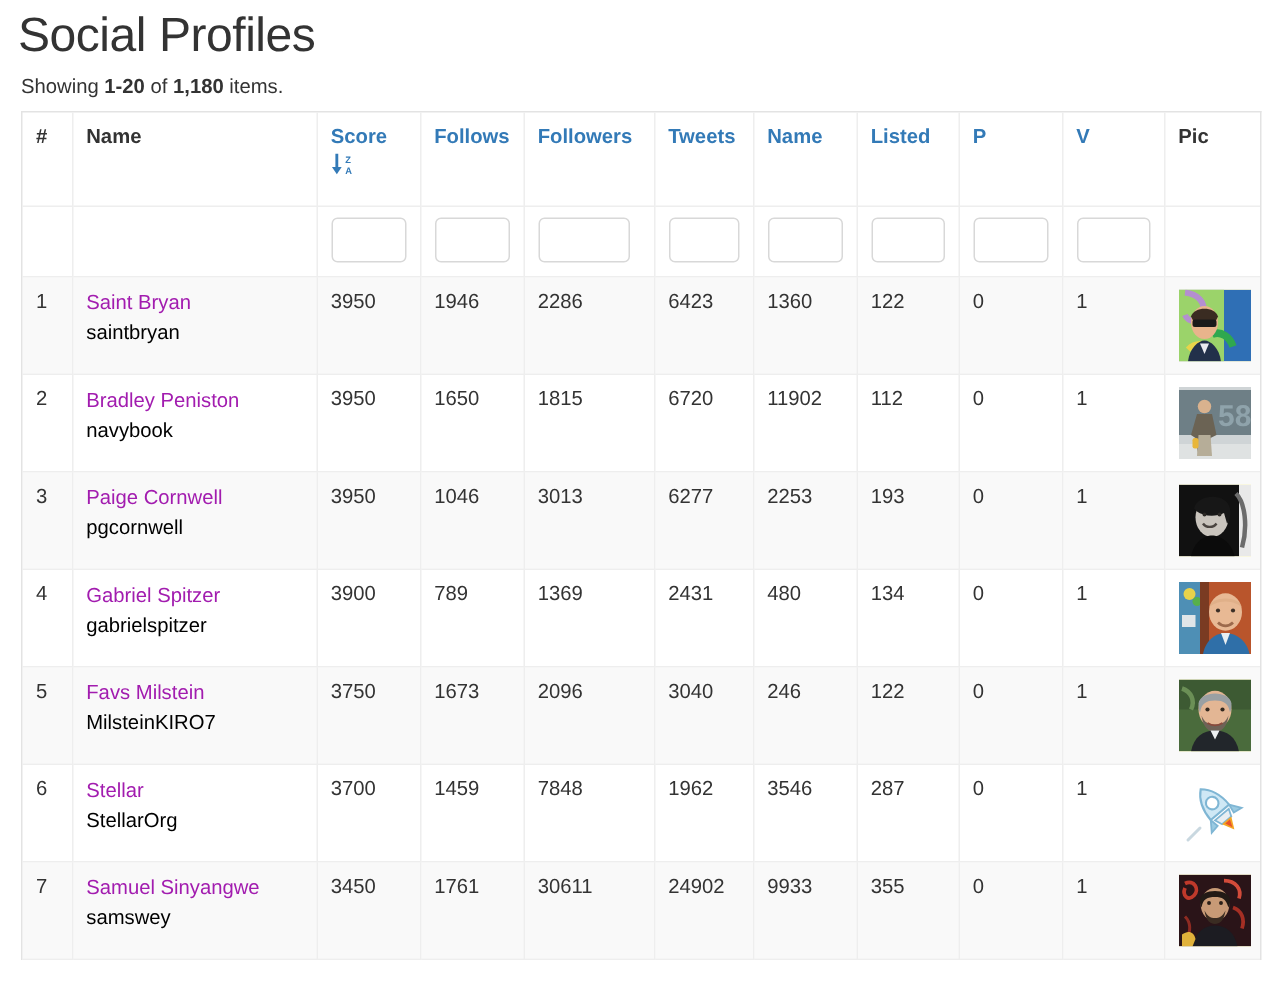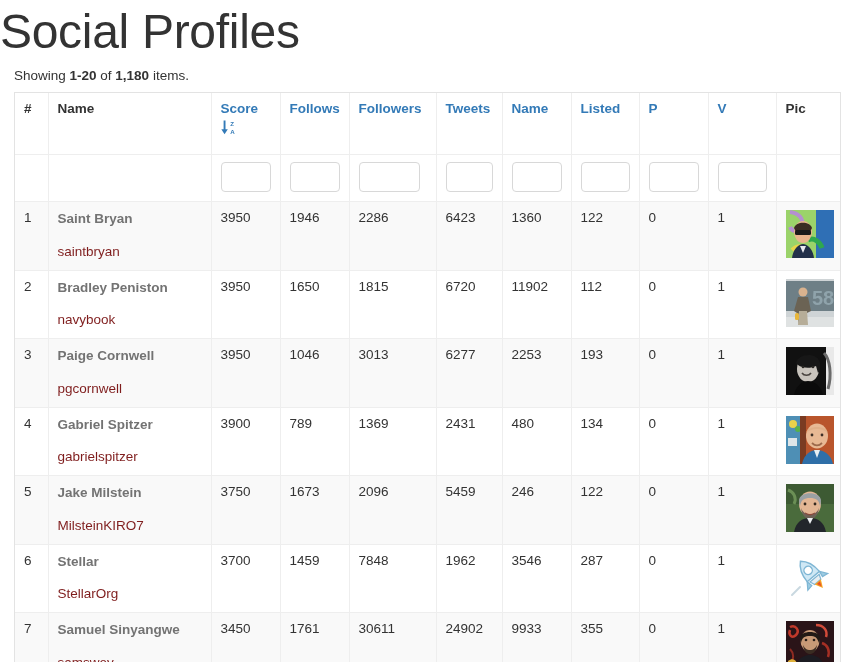--- a/index.html
+++ b/index.html
@@ -17,25 +17,25 @@
   }
 
   .page {
     width: 850px;
     height: 662px;
     position: relative;
     overflow: hidden;
   }
 
   .page-title {
-    font-size: 48px;
+    font-size: 32px;
     font-weight: normal;
     color: #333333;
     margin: 0;
-    padding: 6px 0 0 0;
+    padding: 6px 0 0 12px;
     line-height: 1.1;
     letter-spacing: -0.3px;
   }
 
   .summary {
     font-size: 13.5px;
     color: #333333;
     padding: 9px 4px 0 14px;
     line-height: 1.2;
   }
@@ -115,32 +115,32 @@
     color: #555555;
     padding: 2px 6px;
     outline: none;
   }
 
   tbody tr.odd td { background: #f9f9f9; }
   tbody tr.even td { background: #ffffff; }
 
   td.col-num { color: #333333; }
   .name-link {
-    color: #737373;
-    font-weight: bold;
+    color: #a21caf;
+    font-weight: normal;
     text-decoration: none;
     display: block;
     line-height: 1.35;
     cursor: pointer;
   }
   .handle {
-    color: #7f1d1d;
+    color: #000000;
     display: block;
     line-height: 1.5;
-    margin-top: 13px;
+    margin-top: 1px;
   }
 
   td.pic-cell { padding: 8px 9px; }
 
   .avatar {
     width: 48px;
     height: 48px;
     display: block;
     position: relative;
     overflow: hidden;
@@ -383,27 +383,27 @@
                   <path d="M26 27c3 3 7 3 10 0" fill="none" stroke="#9c6a4c" stroke-width="1.8"></path>
                   <path d="M16 48c2-10 9-14 15-14s14 4 16 14z" fill="#2f6fa8"></path>
                   <path d="M28 34l3 8 3-8z" fill="#e8eef2"></path>
                 </svg>
               </span>
             </td>
           </tr>
           <tr class="odd">
             <td class="col-num">5</td>
             <td>
-              <span class="name-link">Jake Milstein</span>
+              <span class="name-link">Favs Milstein</span>
               <span class="handle">MilsteinKIRO7</span>
             </td>
             <td>3750</td>
             <td>1673</td>
             <td>2096</td>
-            <td>5459</td>
+            <td>3040</td>
             <td>246</td>
             <td>122</td>
             <td>0</td>
             <td>1</td>
             <td class="pic-cell">
               <span class="avatar">
                 <svg width="48" height="48" viewBox="0 0 48 48">
                   <rect width="48" height="48" fill="#4a6b3c"></rect>
                   <path d="M0 0h48v20H0z" fill="#3d5a33"></path>
                   <path d="M2 6c6 2 9 8 6 14" stroke="#6b8f56" stroke-width="3" fill="none"></path>

